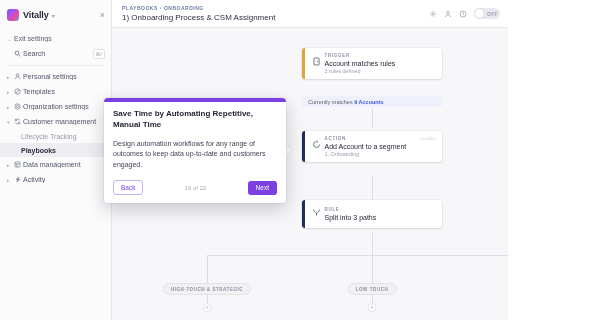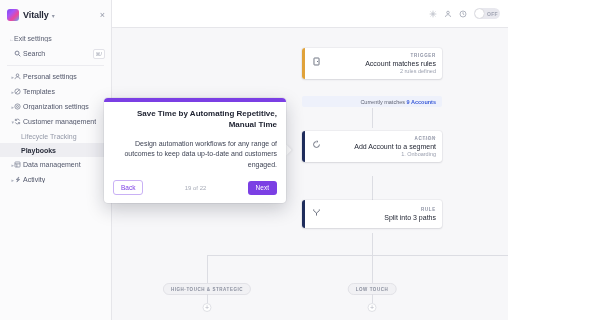--- a/index.html
+++ b/index.html
@@ -2,21 +2,21 @@
 <html><head>
 <meta charset="utf-8">
 <style>
   * { box-sizing: border-box; margin: 0; padding: 0; }
   html, body {
     width: 600px; height: 320px;
     font-family: "Liberation Sans", sans-serif;
     background: #ffffff;
     overflow: hidden;
   }
-  #app { position: relative; width: 508px; height: 320px; background: #84cc16; text-align: right; }
+  #app { position: relative; width: 508px; height: 320px; background: #84cc16; }
 
   
   #sidebar {
     position: absolute; left: 0; top: 0; width: 112px; height: 320px;
     background: #fbfbfc; border-right: 1px solid #e6e6ea;
     padding: 0; z-index: 5;
   }
   .sb-top { display: flex; align-items: center; height: 22px; padding: 0 6px 0 7px; margin-top: 4px; }
   .logo-mark {
     width: 12px; height: 12px; border-radius: 3px; flex: 0 0 auto;
@@ -238,20 +238,26 @@
       <span class="ic">
         <svg width="7" height="7" viewBox="0 0 16 16" fill="none" stroke="currentColor" stroke-width="1.6">
           <path d="M11 2.5L5 8h4l-2.5 5.5L13 8H9z"></path>
         </svg>
       </span>
       <span class="lbl">Activity</span>
     </div>
   </div>
 
   <div id="header">
+    <div>
+      <div class="crumbs">
+        <span>PLAYBOOKS</span><span class="crumb-sep">•</span><span>ONBOARDING</span>
+      </div>
+      <div class="page-title">1) Onboarding Process &amp; CSM Assignment</div>
+    </div>
 
     <div class="hdr-right">
       <span class="hdr-ic">
         <svg width="8" height="8" viewBox="0 0 16 16" fill="none" stroke="currentColor" stroke-width="1.5">
           <circle cx="8" cy="8" r="2.4"></circle>
           <path d="M8 1.5v1.8M8 12.7v1.8M1.5 8h1.8M12.7 8h1.8M3.4 3.4l1.3 1.3M11.3 11.3l1.3 1.3M12.6 3.4l-1.3 1.3M4.7 11.3l-1.3 1.3"></path>
         </svg>
       </span>
       <span class="hdr-ic">
         <svg width="8" height="8" viewBox="0 0 16 16" fill="none" stroke="currentColor" stroke-width="1.5">

